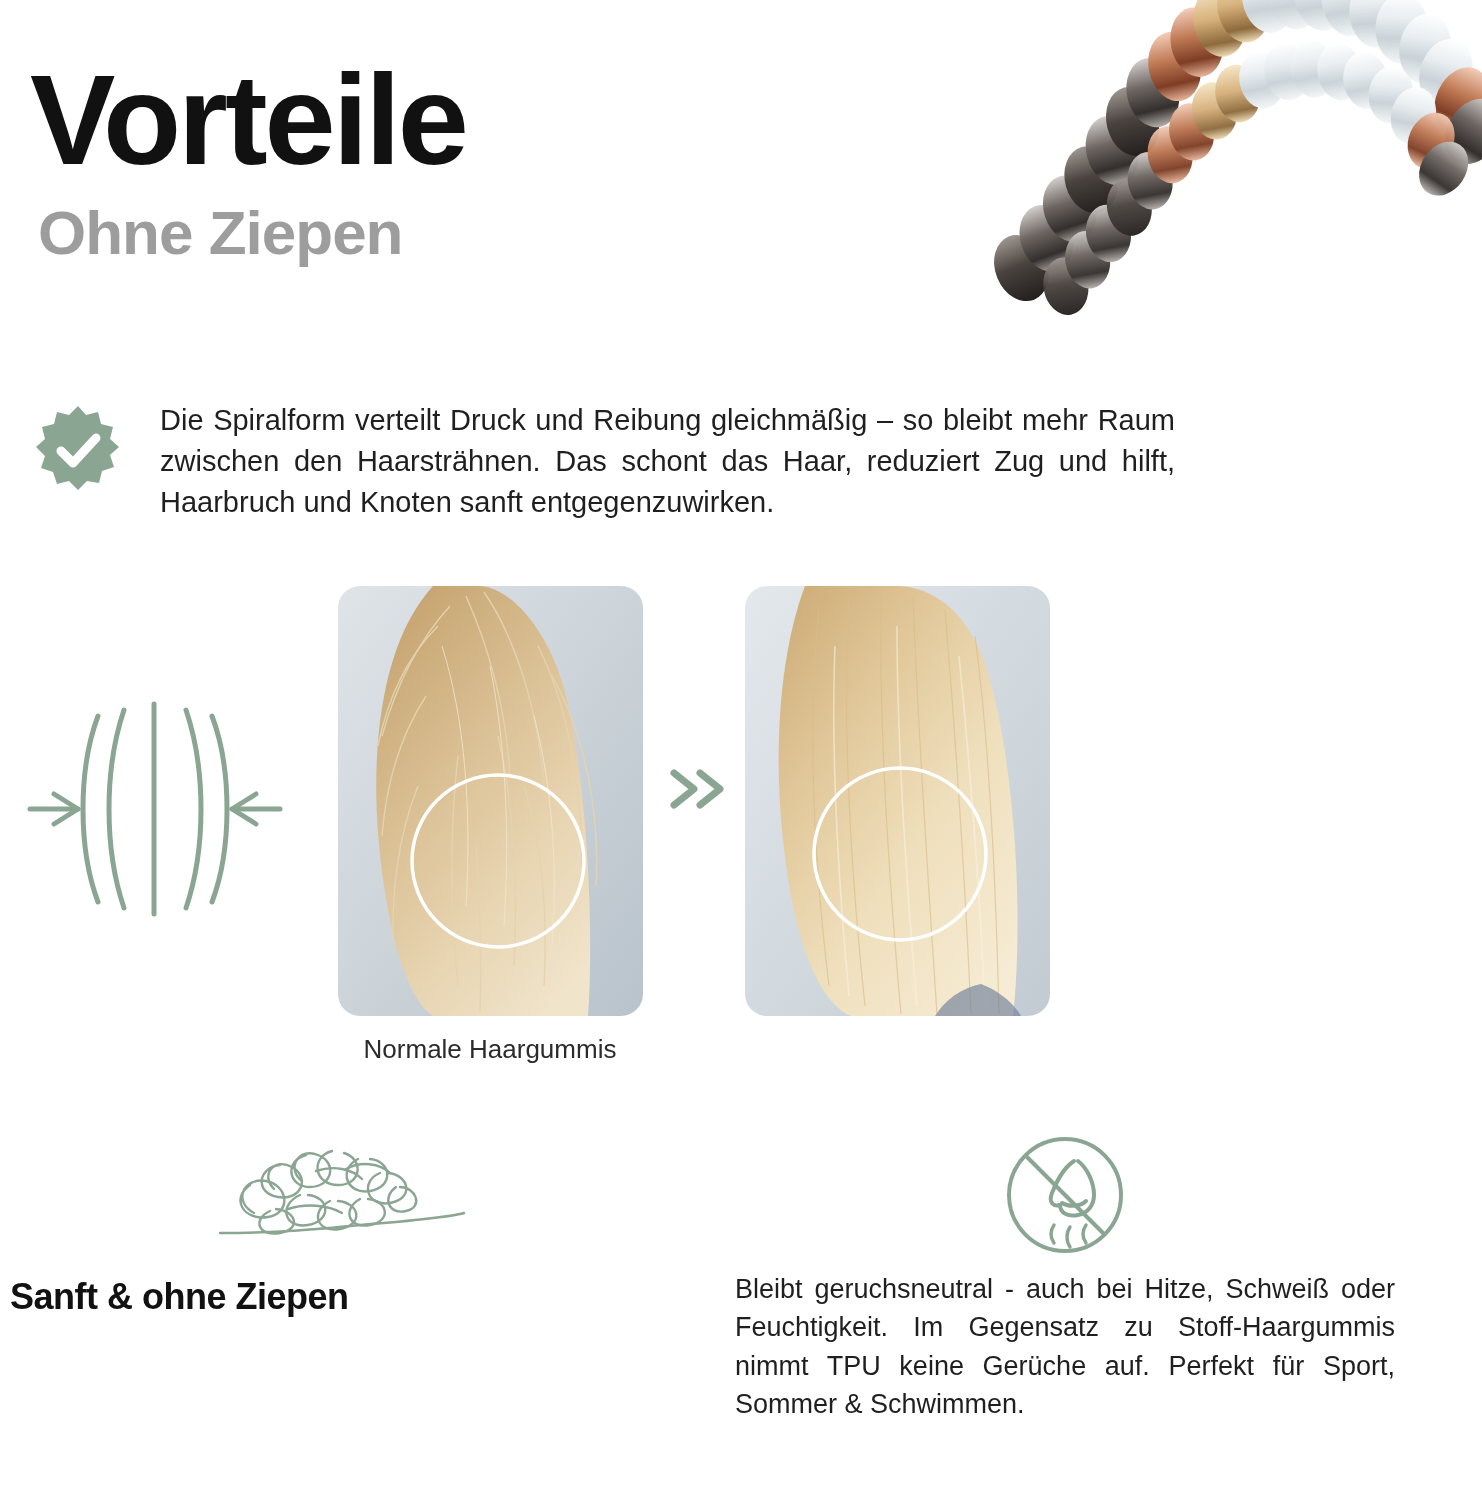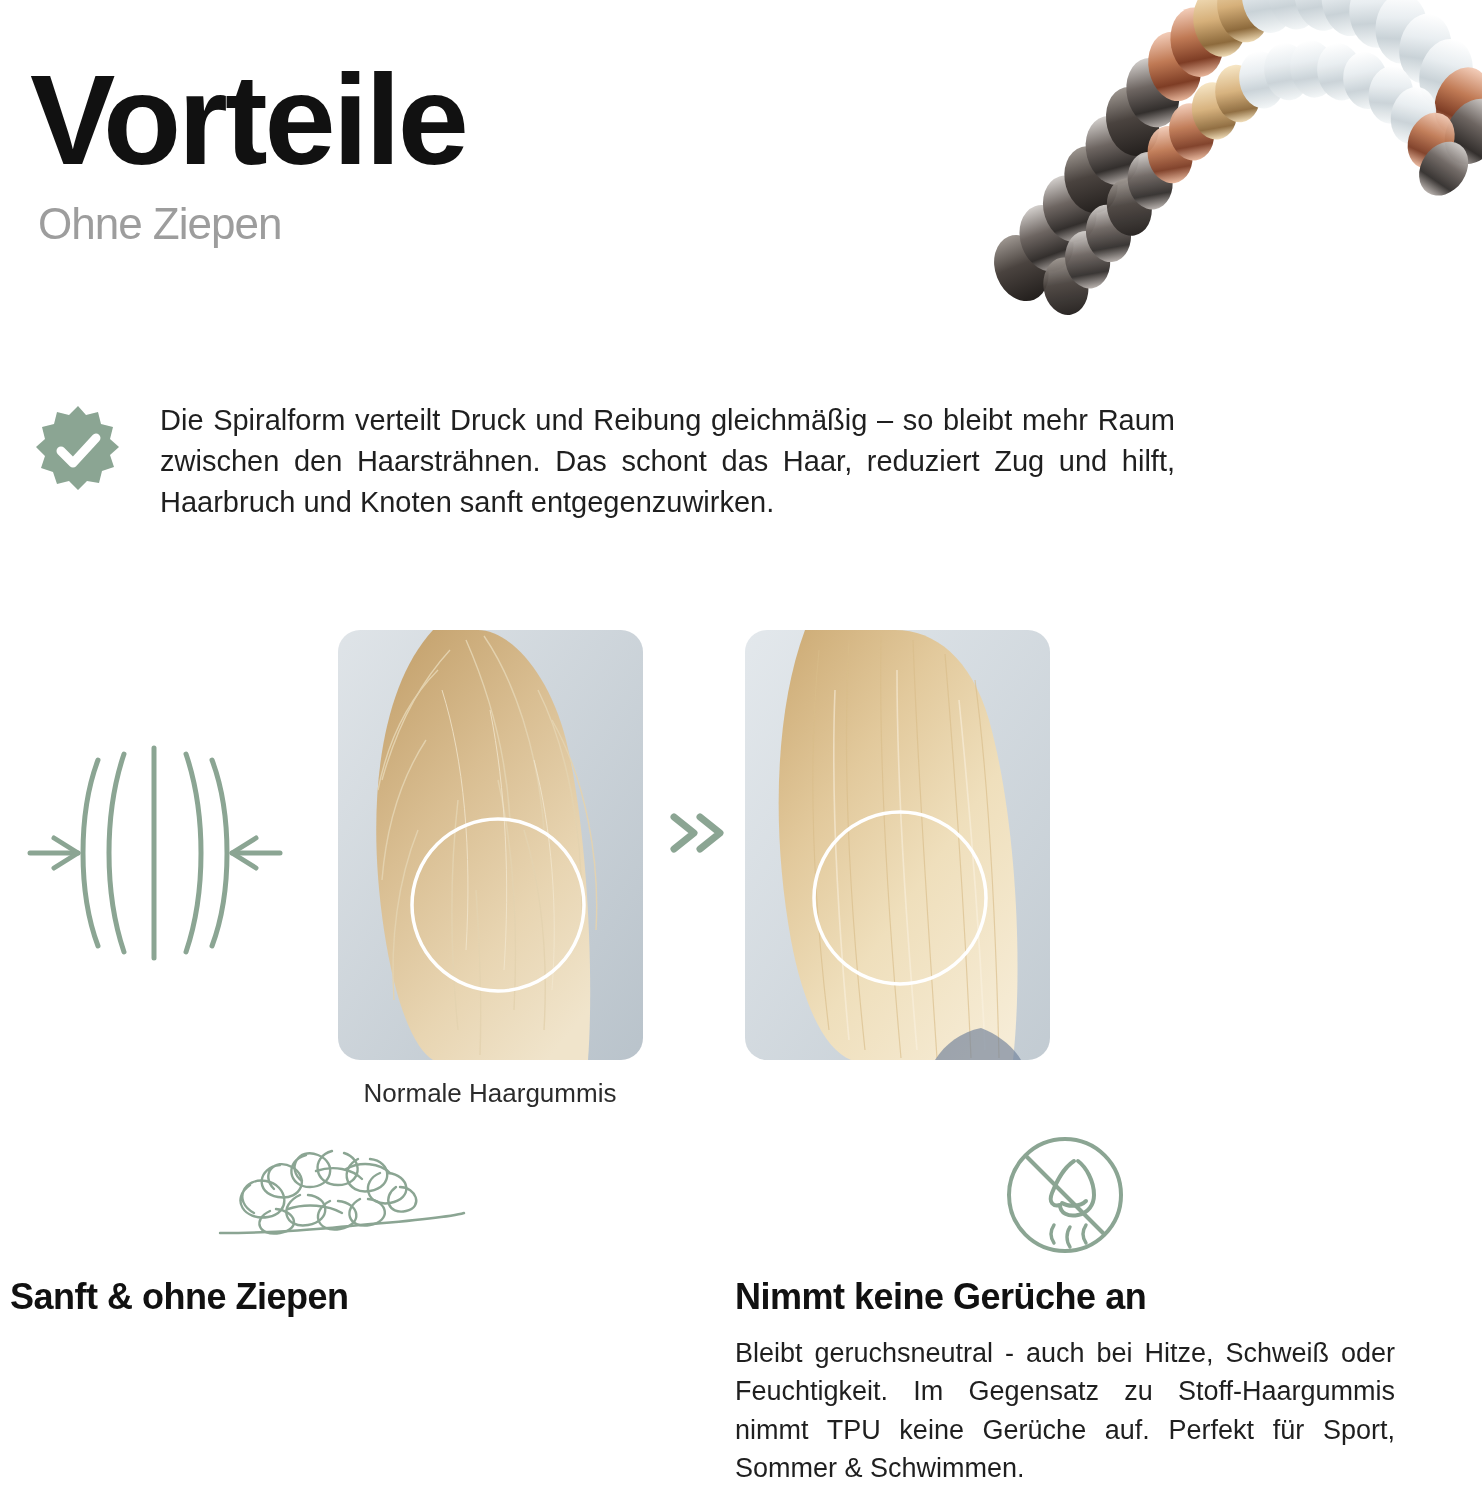--- a/index.html
+++ b/index.html
@@ -25,23 +25,23 @@
   }
   .title {
     font-size: 128px;
     line-height: 1.0;
     font-weight: bold;
     letter-spacing: -3px;
     color: #111111;
     margin: 0;
   }
   .subtitle {
-    font-size: 44px;
+    font-size: 62px;
     line-height: 1.0;
-    font-weight: normal;
+    font-weight: bold;
     color: #9d9d9d;
     margin: 18px 0 0 8px;
     letter-spacing: -1px;
   }
 
   
   .spiral-photo {
     position: absolute;
     right: 0;
     top: 0;
@@ -72,21 +72,21 @@
     line-height: 1.42;
     color: #1f1f1f;
     text-align: justify;
     max-width: 1015px;
   }
 
   
   .compare {
     position: absolute;
     left: 0;
-    top: 608px;
+    top: 564px;
     width: 1176px;
     height: 500px;
   }
   .flex-icon {
     position: absolute;
     left: 20px;
     top: 130px;
     width: 270px;
     height: 230px;
   }
@@ -410,17 +410,16 @@
           <path d="M84 36 C72 44, 66 58, 62 68 C58 78, 64 82, 70 80 C70 88, 78 92, 88 90 C98 88, 104 80, 104 70 C104 56, 96 42, 88 36"></path>
           <path d="M72 78 C78 82, 90 82, 96 76"></path>
         </g>
         <g fill="none" stroke="#8ba593" stroke-width="3.4" stroke-linecap="round">
           <path d="M64 100 C60 106, 60 112, 64 118"></path>
           <path d="M80 102 C76 108, 76 116, 80 122"></path>
           <path d="M96 100 C92 106, 92 112, 96 118"></path>
         </g>
       </svg>
     </div>
-    <div class="col-title">Nimmt keine Gerüche an</div>
     <div class="col-body">Bleibt geruchsneutral - auch bei Hitze, Schweiß oder Feuchtigkeit. Im Gegensatz zu Stoff-Haargummis nimmt TPU keine Gerüche auf. Perfekt für Sport, Sommer &amp; Schwimmen.</div>
   </div>
 
 </div>
 
 </body></html>

